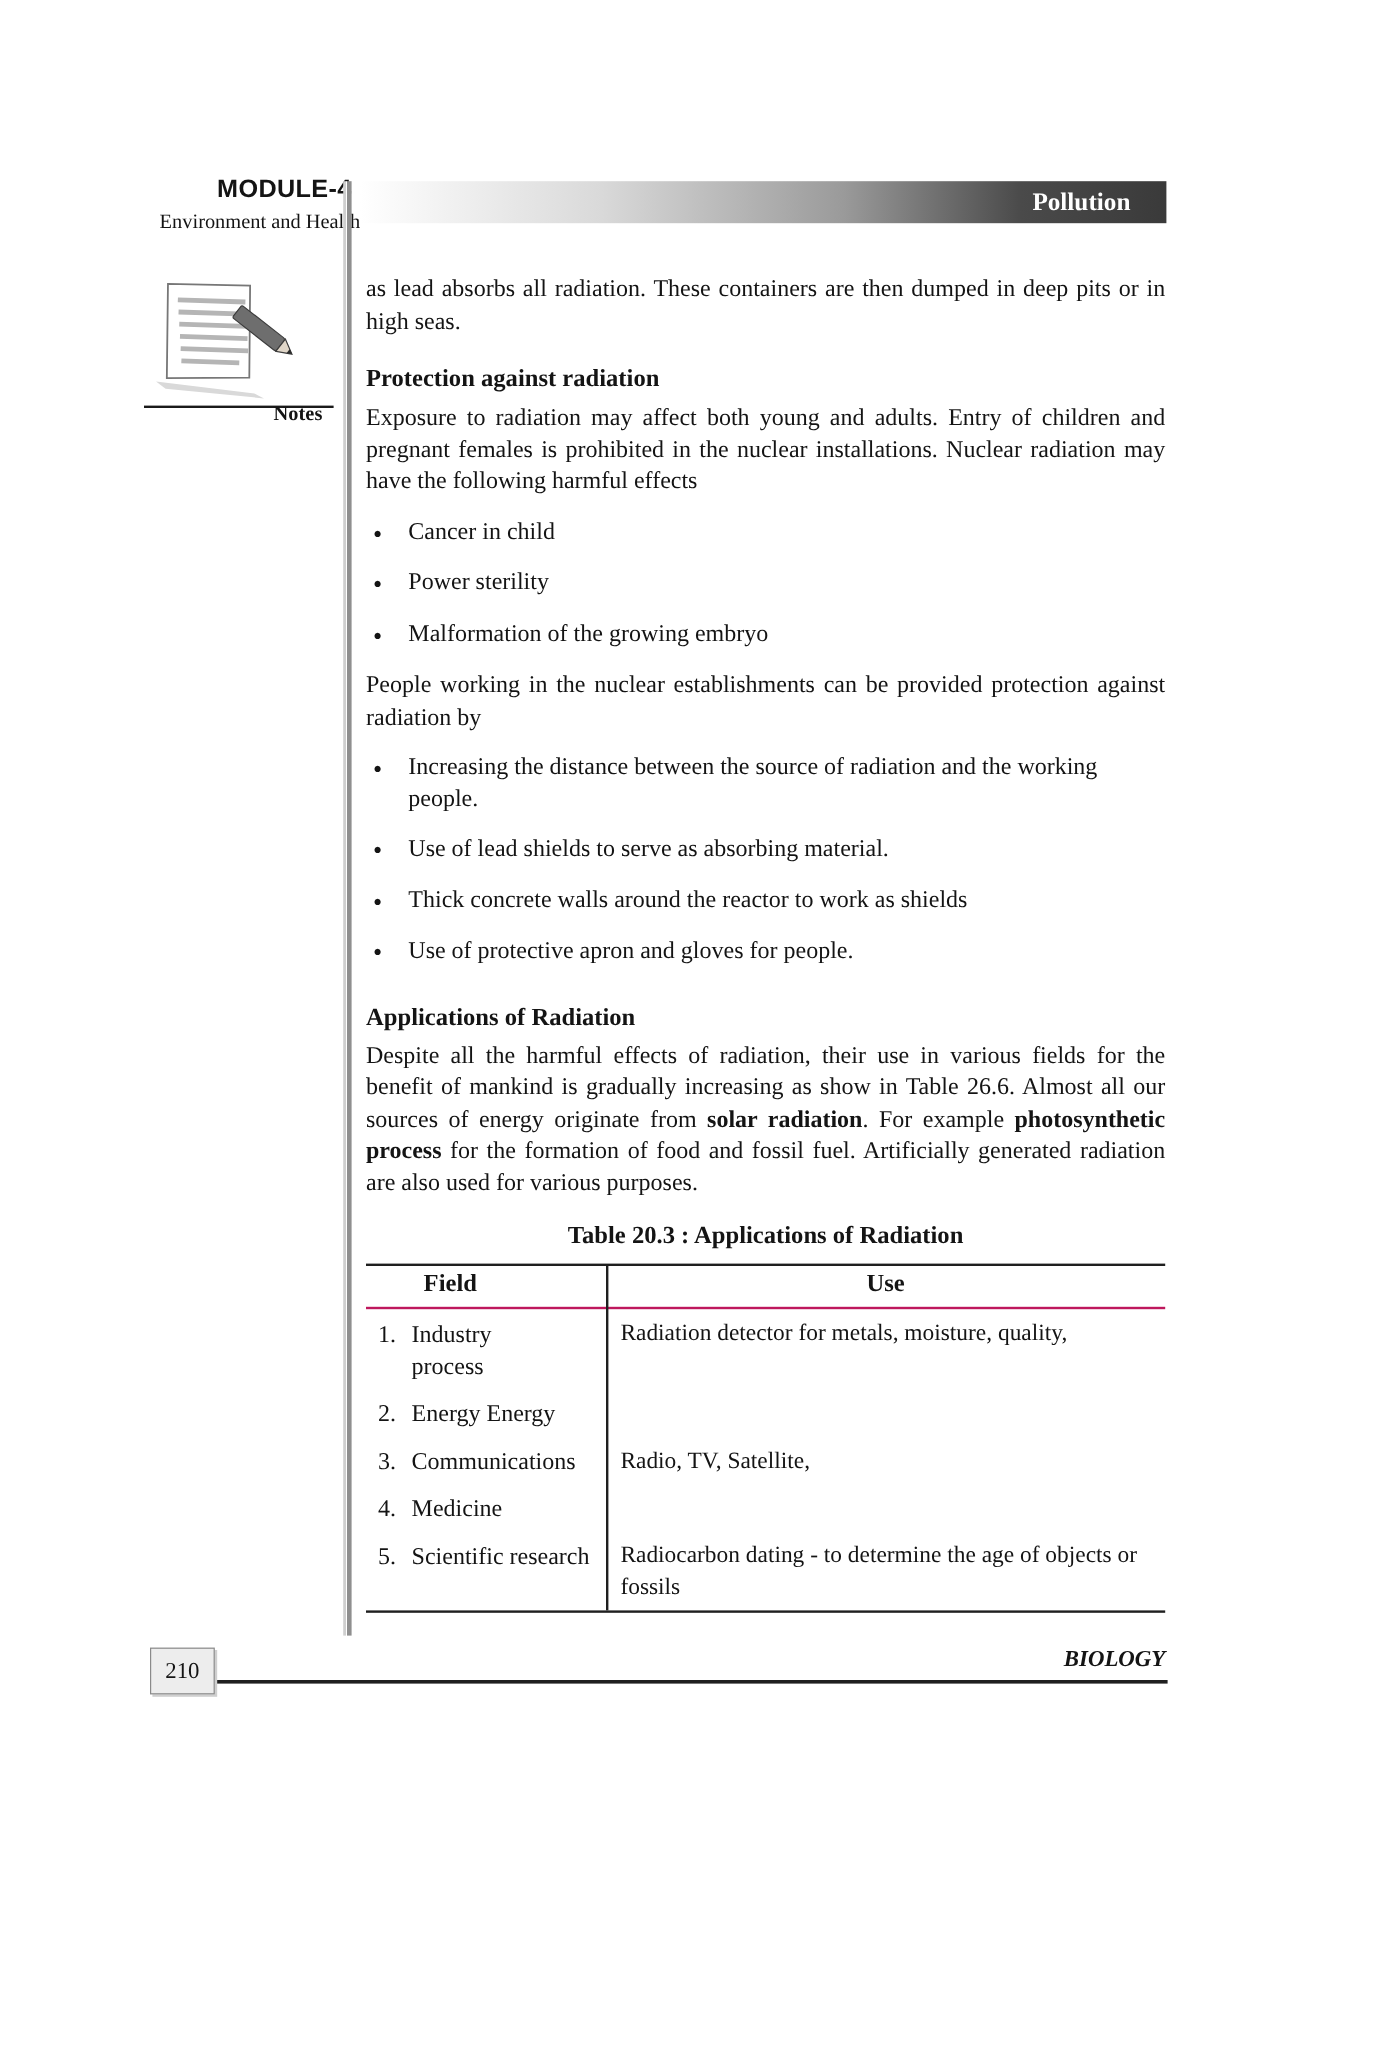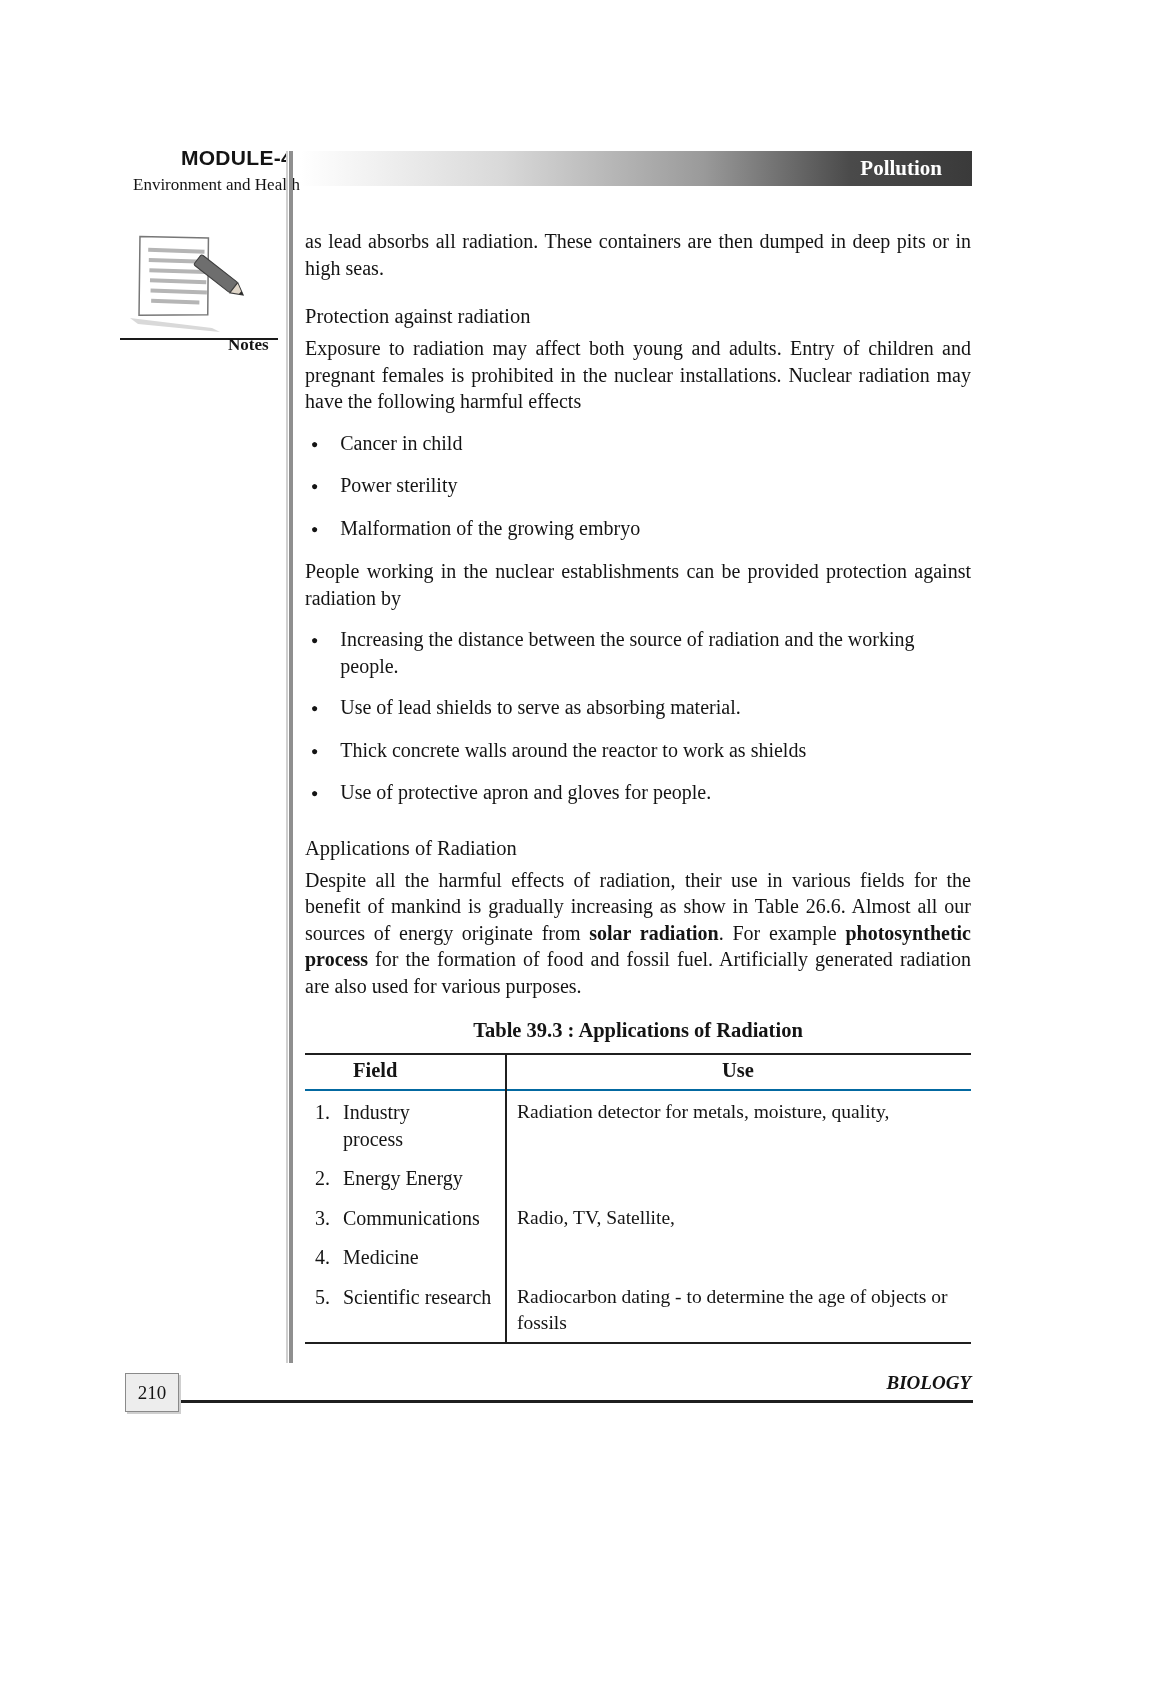--- a/index.html
+++ b/index.html
@@ -27,31 +27,31 @@
   }
 
   
   .notes-wrap { position:absolute; left:116px; top:232px; width:172px; }
   .notes-line { position:absolute; left:4px; top:106px; width:158px; height:2px; background:#1a1a1a; }
   .notes-label { position:absolute; left:112px; top:103px; font-weight:bold; font-size:17px; }
 
   
   .main { position:absolute; left:305px; top:228px; width:666px; }
   .para { font-size:20px; line-height:26.5px; text-align:justify; }
-  .heading { font-size:20.5px; font-weight:normal; margin:24px 0 7px; }
+  .heading { font-size:20.5px; font-weight:bold; margin:24px 0 7px; }
   .bullets { list-style:none; margin:8px 0 4px; }
   .bullets li { display:flex; align-items:flex-start; margin:15px 0 0 6px; font-size:20px; line-height:26.5px; }
   .bullet-dot { font-size:12px; line-height:26.5px; margin-right:22px; margin-top:1px; }
   .b { font-weight:bold; }
 
   
   .t-title { text-align:center; font-weight:bold; font-size:20.5px; margin:20px 0 11px; }
   .t-grid { position:relative; border-top:2px solid #1f1f1f; border-bottom:2px solid #1f1f1f; }
   .t-vline { position:absolute; top:0; bottom:0; left:200px; width:2px; background:#1f1f1f; }
-  .t-head { display:flex; border-bottom:2px solid #0369a1; font-weight:bold; font-size:20.5px; padding:4px 0 7px;align-items:center; }
+  .t-head { display:flex; border-bottom:2px solid #be185d; font-weight:bold; font-size:20.5px; padding:4px 0 7px;align-items:center; }
   .t-head .c1 { width:200px; padding-left:48px; }
   .t-head .c2 { flex:1; text-align:center; }
   .t-row { display:flex; padding:8px 0 5px; }
   .t-field { width:200px; display:flex; padding-left:6px; font-size:20px; line-height:26.5px; }
   .t-num { width:32px; padding-left:4px; flex:none; }
   .t-use { flex:1; padding-left:12px; padding-right:4px; font-size:19.5px; }
   .use-line { line-height:26.5px; margin-bottom:10px; }
   .use-line:last-child { margin-bottom:0; }
 
   
@@ -140,21 +140,21 @@
         </li>
       <li>
           <span class="bullet-dot">●</span>
           <span>Use of protective apron and gloves for people.</span>
         </li>
     </ul>
 
     <div class="heading" style="margin-top:30px;">Applications of Radiation</div>
     <p class="para"><span>Despite all the harmful effects of radiation, their use in various fields for the benefit of mankind is gradually increasing as show in Table 26.6. Almost all our sources of energy originate from </span><span class="b">solar radiation</span><span>. For example </span><span class="b">photosynthetic process</span><span> for the formation of food and fossil fuel. Artificially generated radiation are also used for various purposes.</span></p>
 
-    <div class="t-title">Table 39.3 : Applications of Radiation</div>
+    <div class="t-title">Table 20.3 : Applications of Radiation</div>
 
     <div class="t-grid">
       <div class="t-vline"></div>
       <div class="t-head">
         <div class="c1">Field</div>
         <div class="c2">Use</div>
       </div>
       <div id="table-body">
           <div class="t-row">
             <div class="t-field">

